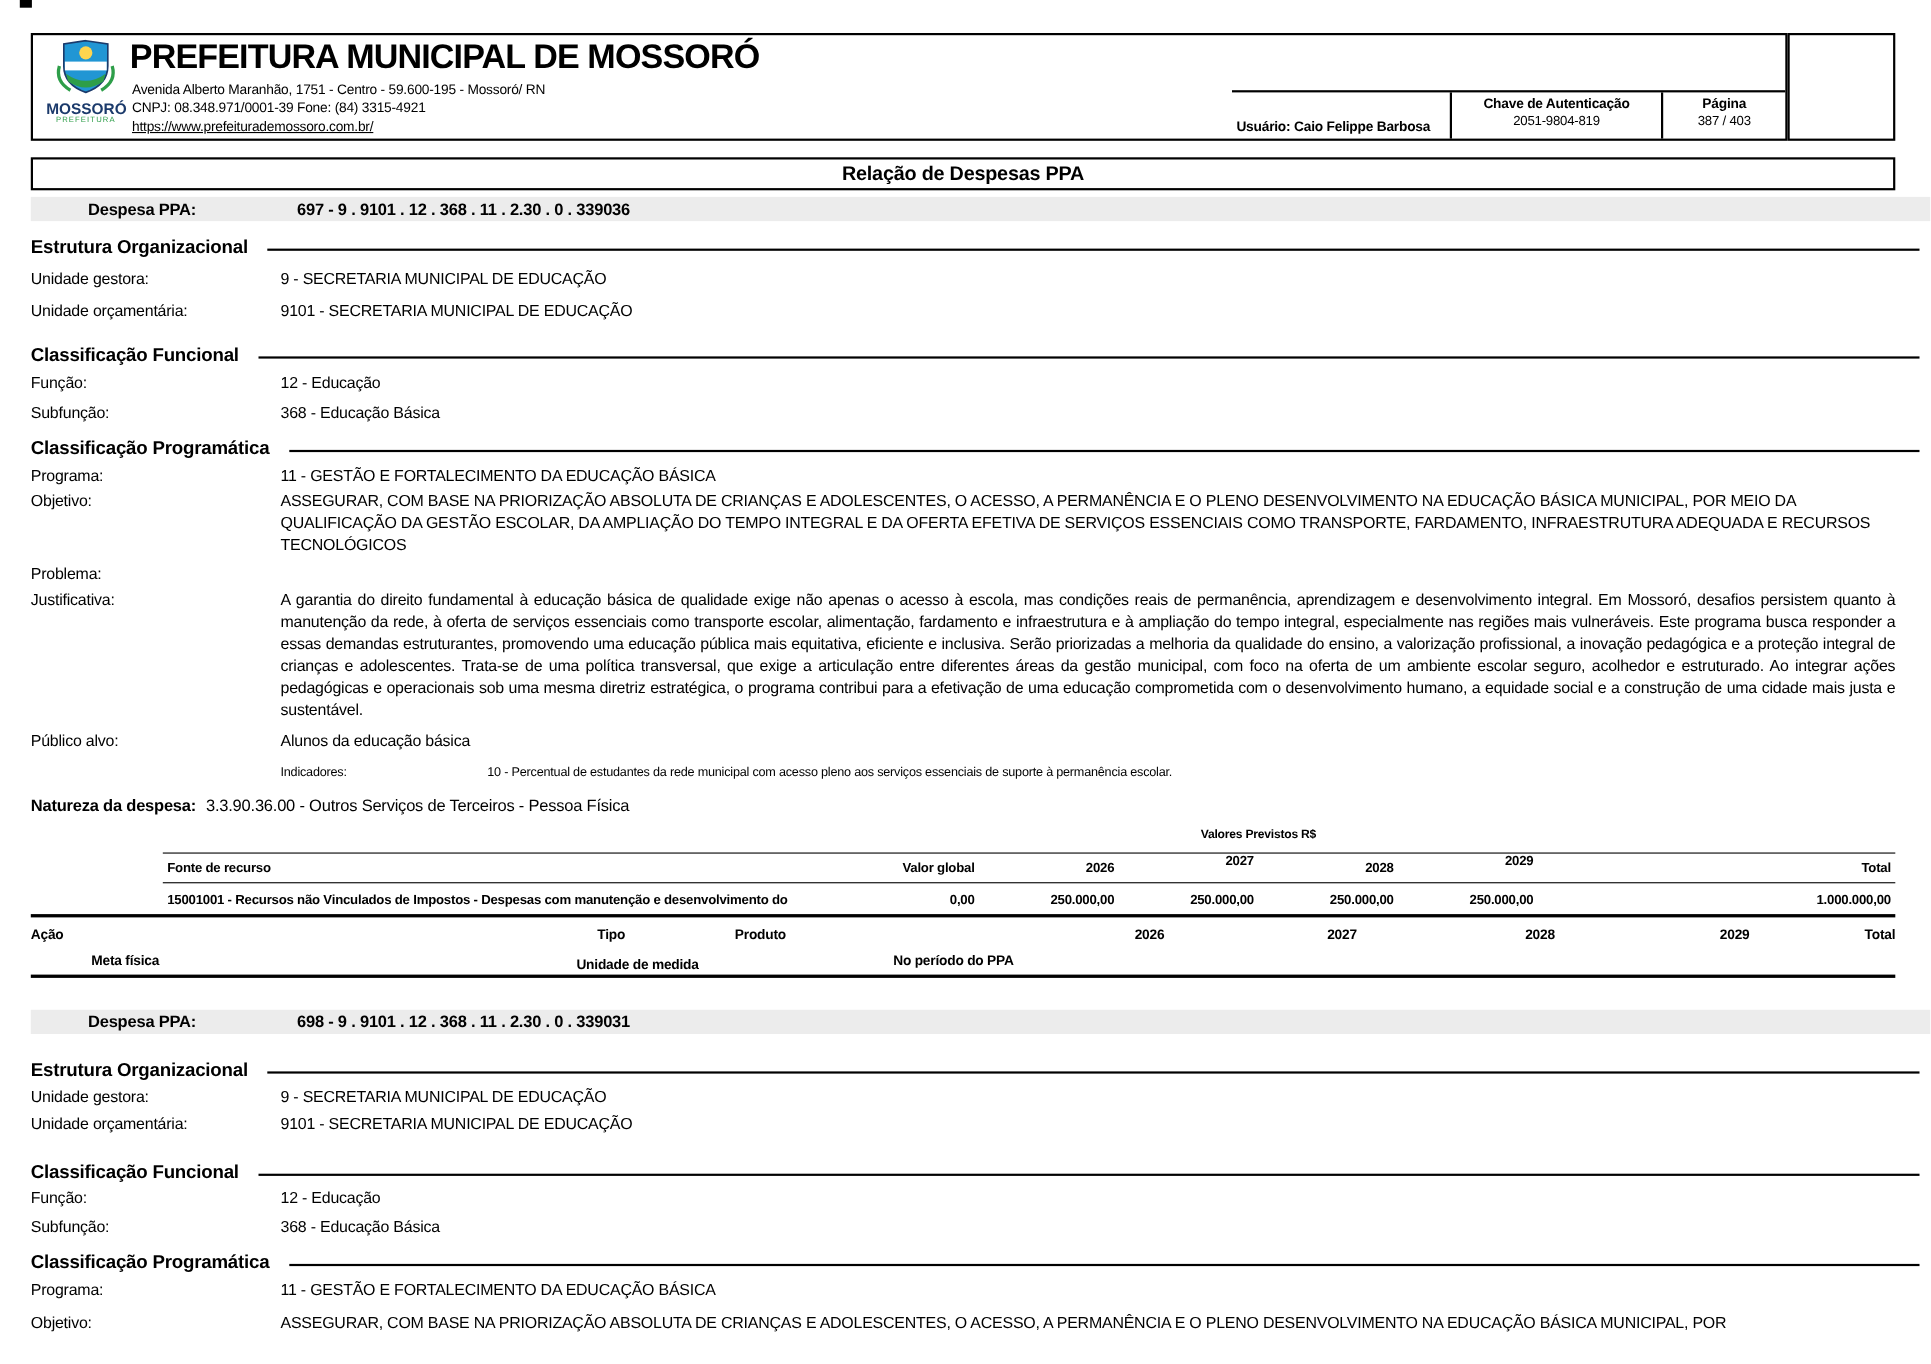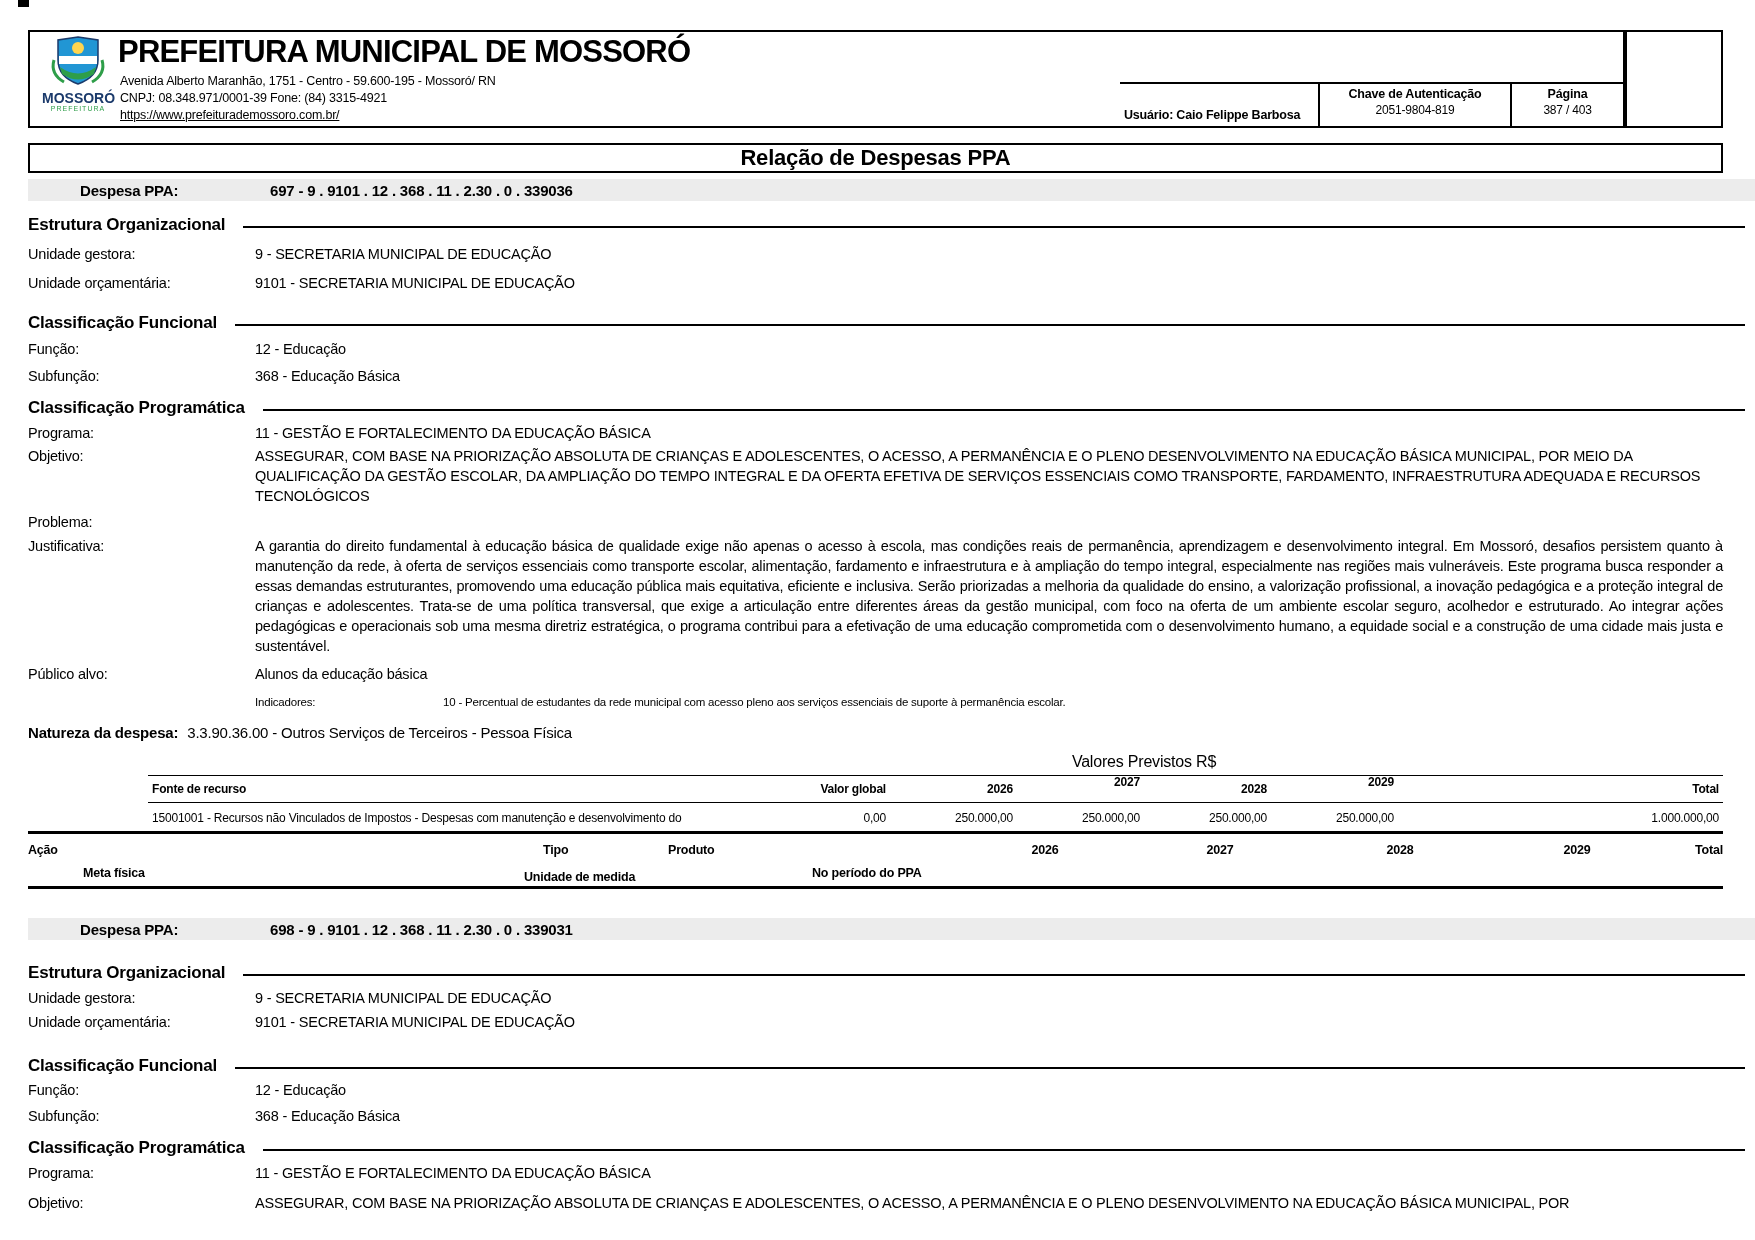--- a/index.html
+++ b/index.html
@@ -22,21 +22,21 @@
              border-top:2px solid #000;box-sizing:border-box;font-size:12.5px;}
   .cell-user{width:198px;box-sizing:border-box;display:flex;align-items:flex-end;padding:2px 4px 4px;font-weight:bold;}
   .cell-mid{width:192px;box-sizing:border-box;border-left:2px solid #000;text-align:center;padding-top:2px;}
   .cell-pg{width:113px;box-sizing:border-box;border-left:2px solid #000;text-align:center;padding-top:2px;}
   .cell-cap{font-weight:bold;line-height:16px;}
   .cell-val{line-height:17px;font-size:12px;}
 
   
   .title-box{position:absolute;left:28px;top:143px;width:1695px;height:30px;border:2px solid #000;
              box-sizing:border-box;display:flex;align-items:center;justify-content:center;
-             font-size:22px;font-weight:bold;}
+             font-size:18px;font-weight:bold;}
 
   
   .band{position:absolute;left:28px;width:1695px;height:22px;background:#ececec;display:flex;align-items:center;font-size:15px;font-weight:bold;padding-left:48px;}
   .band .blbl{width:194px;flex:none;padding-left:4px;box-sizing:border-box;}
 
   
   .sec{position:absolute;left:28px;width:1717px;display:flex;align-items:center;}
   .sec .t{font-weight:bold;font-size:17px;white-space:nowrap;}
   .sec .rule{flex:1;border-top:2px solid #000;margin-left:18px;margin-top:3px;}
 
@@ -46,25 +46,25 @@
   .row .val{width:1468px;line-height:20px;}
   .val.just{text-align:justify;}
 
   .ind-row{position:absolute;left:255px;font-size:11.5px;}
   .ind-row .ilbl{display:inline-block;width:185px;}
 
   .nat-row{position:absolute;left:28px;font-size:15px;}
   .nat-row b{margin-right:9px;}
 
   
-  .valores-title{position:absolute;left:890px;top:753px;width:508px;text-align:center;font-size:16px;font-weight:normal;}
+  .valores-title{position:absolute;left:890px;top:753px;width:508px;text-align:center;font-size:11px;font-weight:bold;}
   .ftable{position:absolute;left:148px;top:775px;width:1575px;border-top:1px solid #000;font-size:12px;}
   .frow{display:flex;align-items:center;white-space:nowrap;}
   .frow.hdr{height:26px;border-bottom:1px solid #000;font-weight:bold;}
-  .frow.dat{height:29px;}
+  .frow.dat{height:29px;font-weight:bold;}
   .c-fonte{width:640px;box-sizing:border-box;padding-left:4px;text-align:left;}
   .c-vg{width:98px;text-align:right;}
   .c-y{width:127px;text-align:right;}
   .c-tot{width:325px;text-align:right;}
   .hi{position:relative;top:-7px;}
 
   .thick{position:absolute;left:28px;width:1695px;height:3px;background:#000;}
 
   
   .ahdr{position:absolute;font-size:12.5px;font-weight:bold;white-space:nowrap;}

